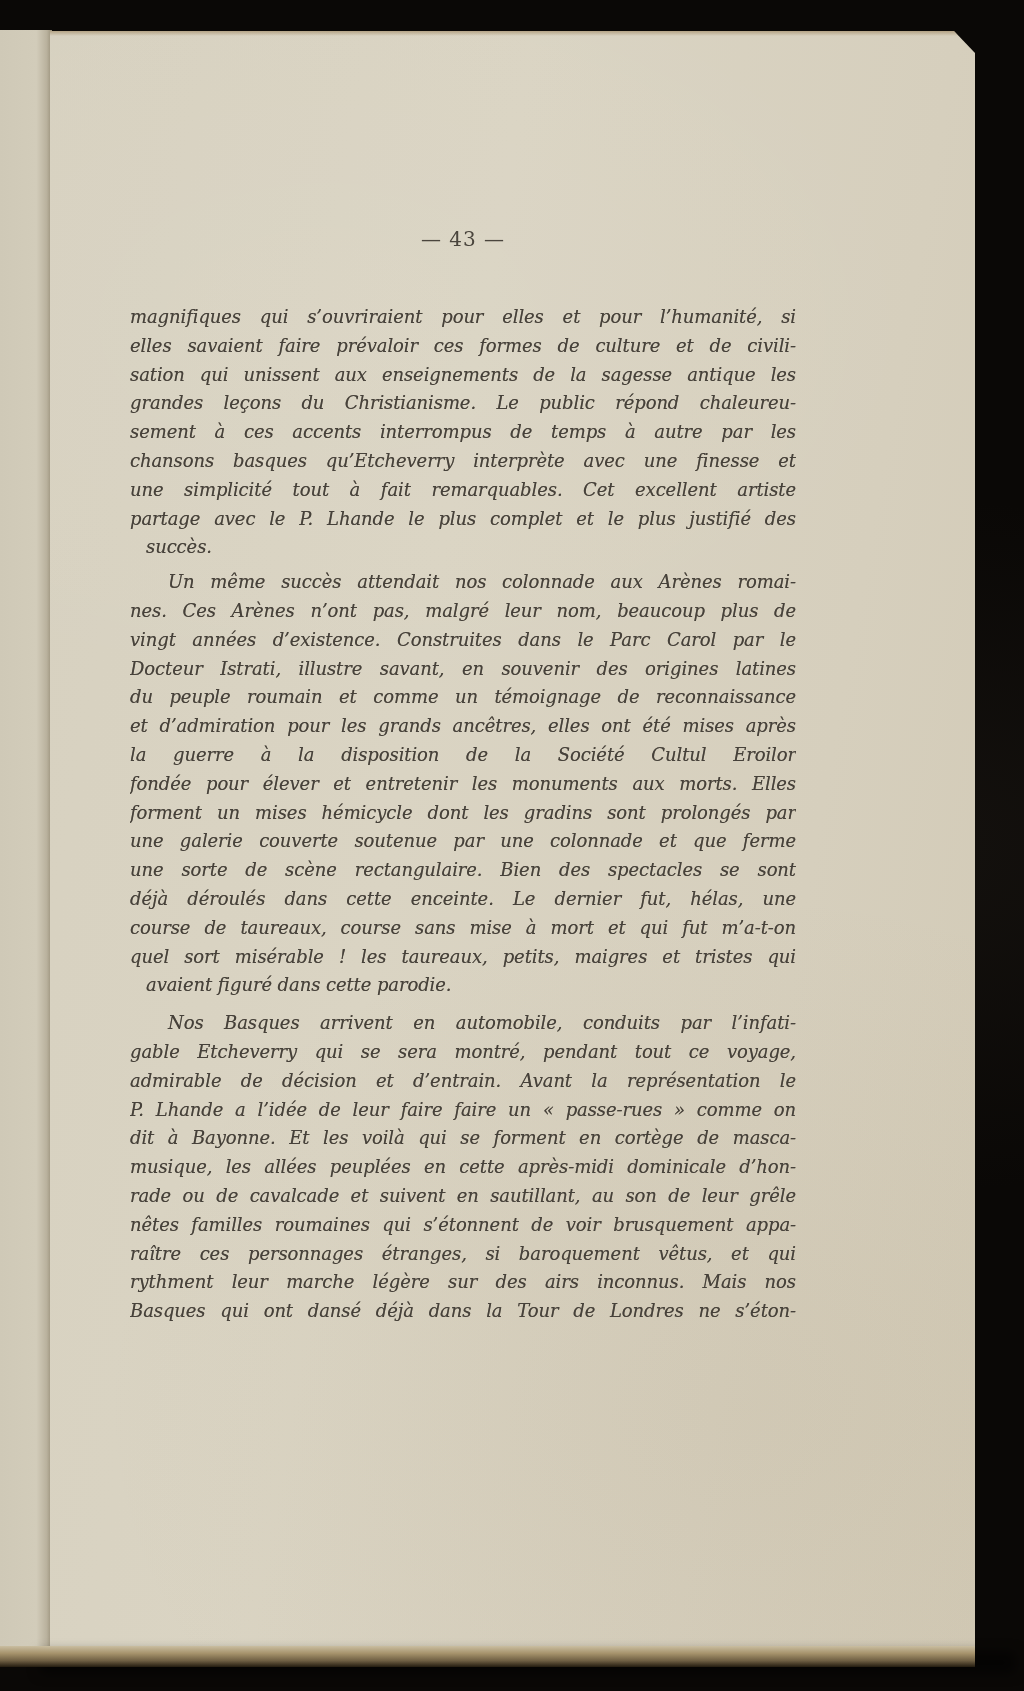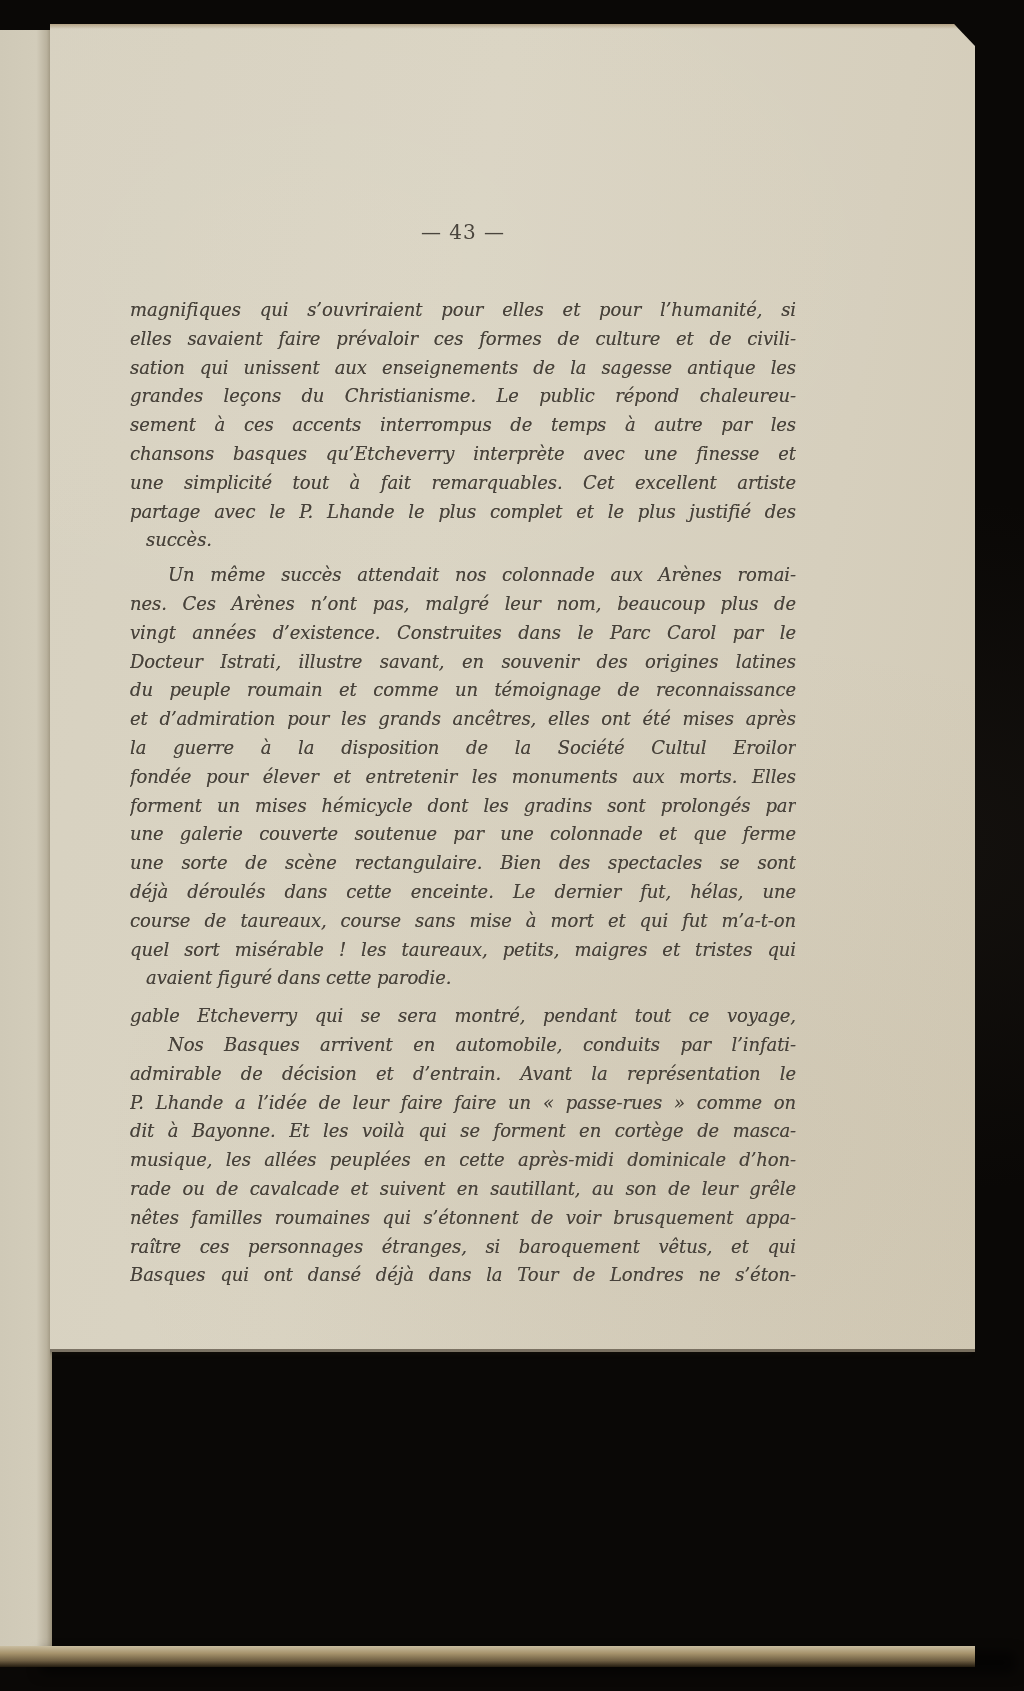--- a/index.html
+++ b/index.html
@@ -32,23 +32,23 @@
     background: linear-gradient(90deg,
       var(--paper_under, #cfc9b7) 0%,
       #d2ccba 70%,
       #b9b19d 90%,
       #978e78 100%);
   }
   
   .page {
     position: absolute;
     left: 50px;
-    top: 24px;
+    top: 31px;
     width: 925px;
-    height: 1328px;
+    height: 1618px;
     background:
       radial-gradient(1100px 700px at 30% 18%, rgba(255,255,248,0.05), transparent 60%),
       radial-gradient(1000px 800px at 75% 85%, rgba(140,118,80,0.07), transparent 65%),
       linear-gradient(100deg, #d7d1c0 0%, #dad4c3 40%, #d6cfbd 75%, #d2cab6 100%);
     clip-path: polygon(0 0, 904px 0, 925px 22px, 925px 1618px, 0 1618px);
     box-shadow: -4px 0 6px rgba(40,32,20,0.45);
   }
   .page::before {            
     content: "";
     position: absolute;
@@ -143,28 +143,29 @@
             <div class="text-line">fondée pour élever et entretenir les monuments aux morts. Elles</div>
             <div class="text-line">forment un mises hémicycle dont les gradins sont prolongés par</div>
             <div class="text-line">une galerie couverte soutenue par une colonnade et que ferme</div>
             <div class="text-line">une sorte de scène rectangulaire. Bien des spectacles se sont</div>
             <div class="text-line">déjà déroulés dans cette enceinte. Le dernier fut, hélas, une</div>
             <div class="text-line">course de taureaux, course sans mise à mort et qui fut m’a-t-on</div>
             <div class="text-line">quel sort misérable ! les taureaux, petits, maigres et tristes qui</div>
             <div class="text-line short">avaient figuré dans cette parodie.</div>
           </div>
           <div class="paragraph p3">
+            <div class="text-line first">Nos Basques arrivent en automobile, conduits par l’infati-</div>
             <div class="text-line">gable Etcheverry qui se sera montré, pendant tout ce voyage,</div>
-            <div class="text-line first">Nos Basques arrivent en automobile, conduits par l’infati-</div>
             <div class="text-line">admirable de décision et d’entrain.  Avant la représentation le</div>
             <div class="text-line">P. Lhande a l’idée de leur faire faire un « passe-rues » comme on</div>
             <div class="text-line">dit à Bayonne. Et les voilà qui se forment en cortège de masca-</div>
             <div class="text-line">musique, les allées peuplées en cette après-midi dominicale d’hon-</div>
             <div class="text-line">rade ou de cavalcade et suivent en sautillant, au son de leur grêle</div>
             <div class="text-line">nêtes familles roumaines qui s’étonnent de voir brusquement appa-</div>
             <div class="text-line">raître ces personnages étranges, si baroquement vêtus, et qui</div>
+            <div class="text-line">rythment leur marche légère sur des airs inconnus.  Mais nos</div>
             <div class="text-line">Basques qui ont dansé déjà dans la Tour de Londres ne s’éton-</div>
           </div>
         </div>
     </div>
   </div>
   <div class="bottom-edge"></div>
 </div>
 
 </body></html>

